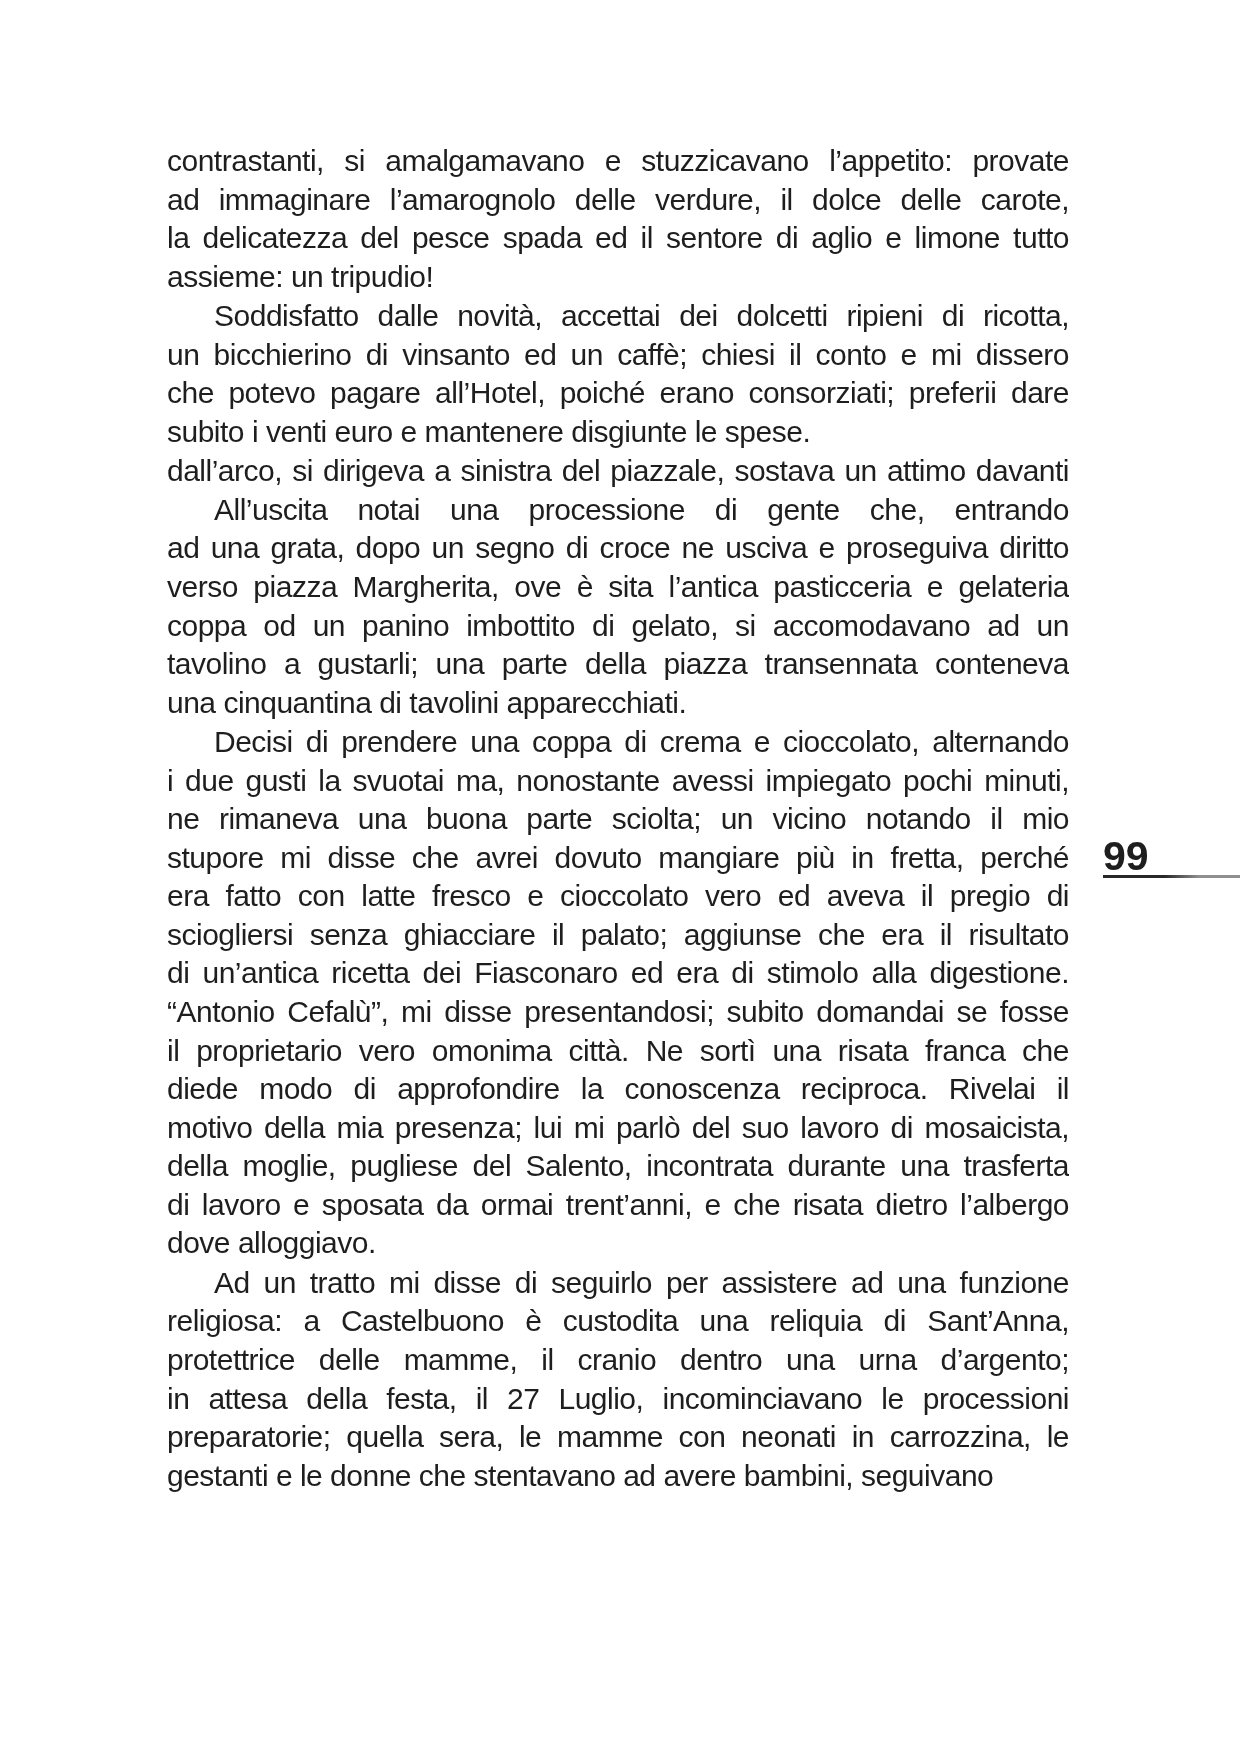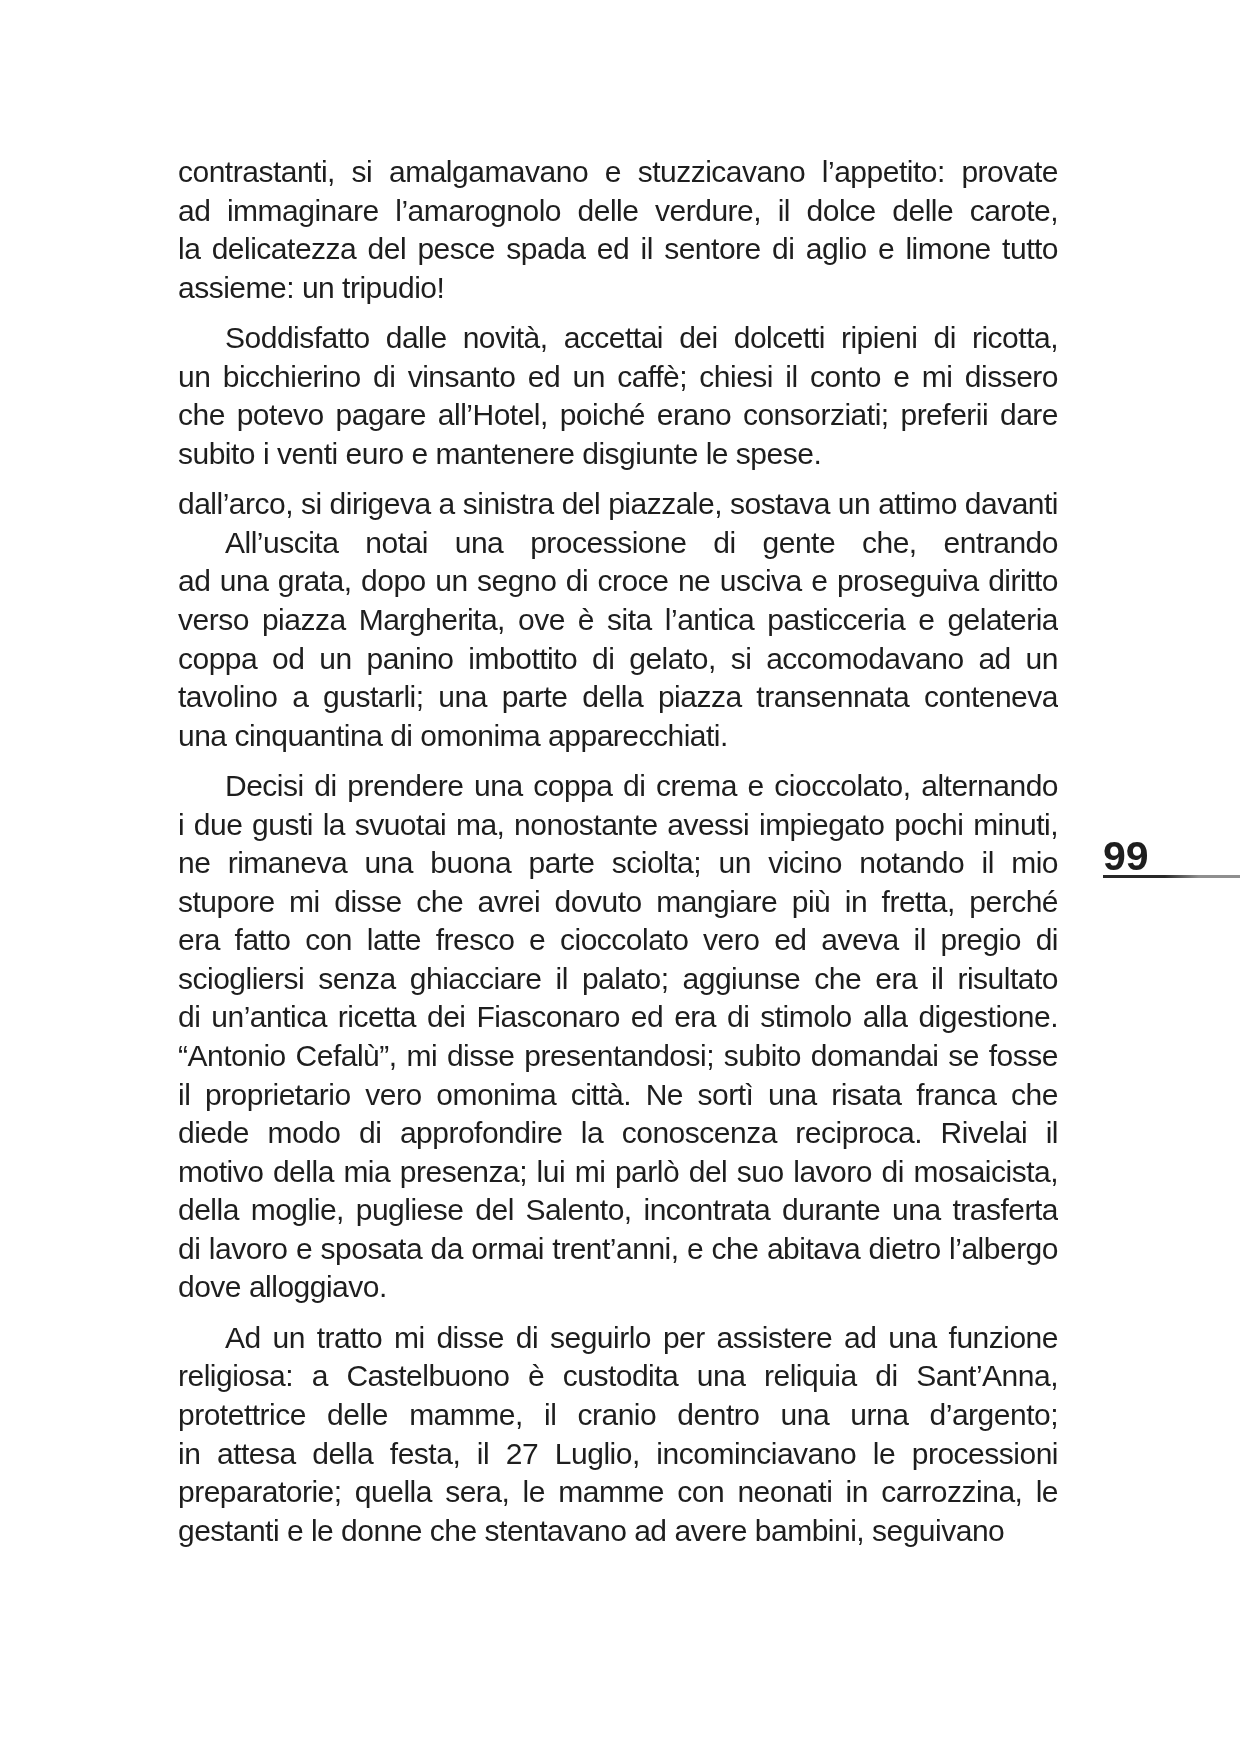--- a/index.html
+++ b/index.html
@@ -14,21 +14,21 @@
     overflow: hidden;
     font-family: "Liberation Sans", "DejaVu Sans", sans-serif;
     color: var(--text, #1e1e1e);
   }
   .text-block {
     position: absolute;
     left: 166px;
     top: 141px;
     width: 904px;
   }
-  .para { margin: 12px; }
+  .para { margin: 1px; }
   .line {
     font-size: 30px;
     letter-spacing: -0.5px;
     line-height: 38.55px;
     height: 38.55px;
     text-align: justify;
     text-align-last: justify;
     overflow: hidden;
   }
   .line.end {
@@ -80,36 +80,36 @@
         <div class="line"><span class="t" style="">che potevo pagare all’Hotel, poiché erano consorziati;  preferii dare</span></div>
         <div class="line end"><span class="t" style="">subito i venti euro e mantenere disgiunte le spese.</span></div>
       </div>
       <div class="para">
         <div class="line"><span class="t" style="">dall’arco, si dirigeva a sinistra del piazzale, sostava un attimo davanti</span></div>
         <div class="line indent"><span class="t" style="">All’uscita notai una processione di gente che, entrando</span></div>
         <div class="line"><span class="t" style="">ad una grata, dopo un segno di croce ne usciva e proseguiva diritto</span></div>
         <div class="line"><span class="t" style="">verso piazza Margherita, ove è sita l’antica pasticceria e gelateria</span></div>
         <div class="line"><span class="t" style="">coppa od un panino imbottito di gelato, si accomodavano ad un</span></div>
         <div class="line"><span class="t" style="">tavolino a gustarli; una parte della piazza transennata conteneva</span></div>
-        <div class="line end"><span class="t" style="">una cinquantina di omonima apparecchiati.</span></div>
+        <div class="line end"><span class="t" style="">una cinquantina di tavolini apparecchiati.</span></div>
       </div>
       <div class="para">
         <div class="line indent"><span class="t" style="">Decisi di prendere una coppa di crema e cioccolato, alternando</span></div>
         <div class="line"><span class="t" style="">i due gusti la svuotai ma, nonostante avessi impiegato pochi minuti,</span></div>
         <div class="line"><span class="t" style="">ne rimaneva una buona parte sciolta; un vicino notando il mio</span></div>
         <div class="line"><span class="t" style="">stupore mi disse che avrei dovuto mangiare più in fretta, perché</span></div>
         <div class="line"><span class="t" style="">era fatto con latte fresco e cioccolato vero ed aveva il pregio di</span></div>
         <div class="line"><span class="t" style="">sciogliersi senza ghiacciare il palato; aggiunse che era il risultato</span></div>
         <div class="line"><span class="t" style="">di un’antica ricetta dei Fiasconaro ed era di stimolo alla digestione.</span></div>
         <div class="line"><span class="t" style="">“Antonio Cefalù”, mi disse presentandosi; subito domandai se fosse</span></div>
         <div class="line"><span class="t" style="">il proprietario vero omonima città. Ne sortì una risata franca che</span></div>
         <div class="line"><span class="t" style="">diede modo di approfondire la conoscenza reciproca. Rivelai il</span></div>
         <div class="line"><span class="t" style="">motivo della mia presenza; lui mi parlò del suo lavoro di mosaicista,</span></div>
         <div class="line"><span class="t" style="">della moglie, pugliese del Salento, incontrata durante una trasferta</span></div>
-        <div class="line"><span class="t" style="">di lavoro e sposata da ormai trent’anni, e che abitava dietro l’albergo</span></div>
+        <div class="line"><span class="t" style="">di lavoro e sposata da ormai trent’anni, e che risata dietro l’albergo</span></div>
         <div class="line end"><span class="t" style="">dove alloggiavo.</span></div>
       </div>
       <div class="para">
         <div class="line indent"><span class="t" style="">Ad un tratto mi disse di seguirlo per assistere ad una funzione</span></div>
         <div class="line"><span class="t" style="">religiosa: a Castelbuono è custodita una reliquia di Sant’Anna,</span></div>
         <div class="line"><span class="t" style="">protettrice delle mamme, il cranio dentro una urna d’argento;</span></div>
         <div class="line"><span class="t" style="">in attesa della festa, il 27 Luglio, incominciavano le processioni</span></div>
         <div class="line"><span class="t" style="">preparatorie; quella sera, le mamme con neonati in carrozzina, le</span></div>
         <div class="line end"><span class="t" style="">gestanti e le donne che stentavano ad avere bambini, seguivano</span></div>
       </div>

